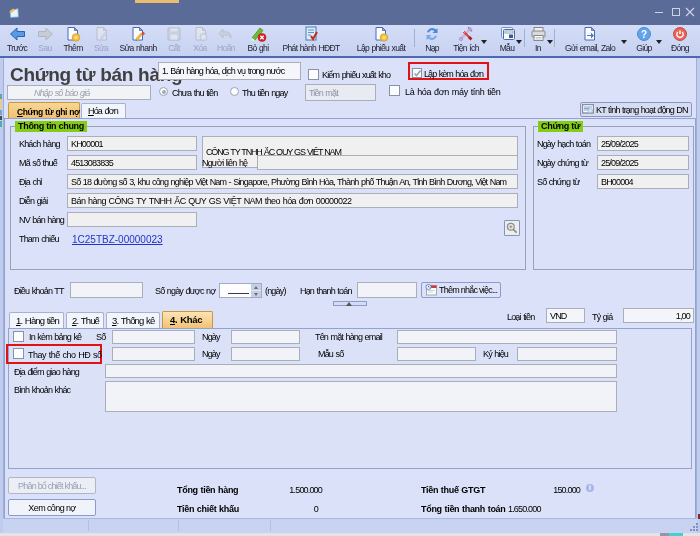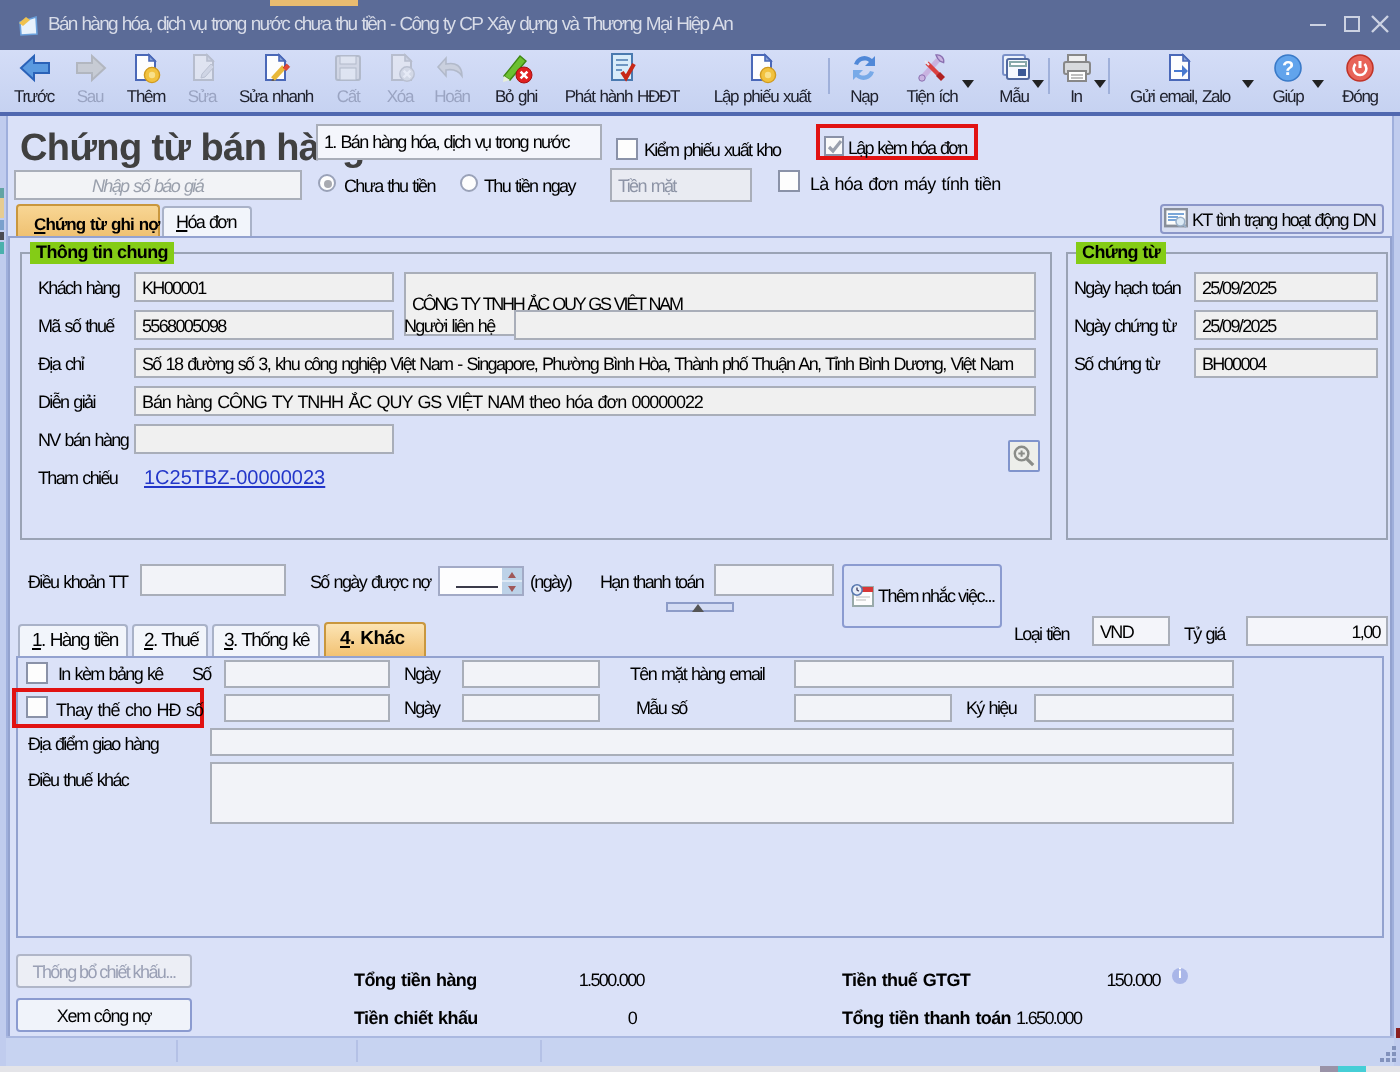--- a/index.html
+++ b/index.html
@@ -35,21 +35,20 @@
 <div class="abs" style="left:0;top:110px;width:2px;height:5px;background:#7aa0cc;"></div>
 <div class="abs" style="left:0;top:116px;width:2px;height:4px;background:#4a4a52;"></div>
 <div class="abs" style="left:0;top:121px;width:2px;height:6px;background:#4ab0ac;"></div>
 
 <div class="abs" style="left:0;top:0;width:700px;height:25px;background:#5b6b97;">
   <div class="abs" style="left:135px;top:0;width:44px;height:3px;background:#e9bc70;"></div>
   <svg class="abs" style="left:8px;top:7px;" width="12" height="12" viewBox="0 0 12 12">
     <polygon points="2,4 10,1.5 10.5,10 2.5,10.5" fill="#e8f2fc" stroke="#6aa0dc" stroke-width="0.8"></polygon>
     <polygon points="1.5,4.5 5,1.5 7,3 3.5,6" fill="#f0c24e"></polygon>
   </svg>
-  <div class="abs" style="left:24px;top:7px;font-size:9.5px;letter-spacing:-0.88px;word-spacing:0.75px;color:#d8dce8;white-space:nowrap;">Bán hàng hóa, dịch vụ trong nước chưa thu tiền - Công ty CP Xây dựng và Thương Mại Hiệp An</div>
   <div class="abs" style="left:655px;top:12px;width:8px;height:1.2px;background:#ccd2e2;"></div>
   <div class="abs" style="left:672px;top:8px;width:8px;height:8px;border:1px solid #ccd2e2;"></div>
   <svg class="abs" style="left:685px;top:7px;" width="10" height="10" viewBox="0 0 10 10">
       <path d="M1 1 L9 9 M9 1 L1 9" stroke="#ccd2e2" stroke-width="1.2"></path>
     </svg>
 </div>
 
 <div class="abs" style="left:0;top:25px;width:700px;height:31px;background:linear-gradient(#d4ddf7,#c6d2f1);"></div>
 <div class="abs" style="left:0;top:56px;width:700px;height:2px;background:#5068b0;"></div>
 
@@ -218,21 +217,21 @@
   </div>
 <div class="cb" style="left:308px;top:69px;"></div>
 <div class="lbl" style="left:322px;top:70px;">Kiểm phiếu xuất kho</div>
 <div class="redbox" style="left:408px;top:61.5px;width:81px;height:18.5px;border-width:2.5px;"></div>
 <div class="cb" style="left:412px;top:68px;width:10px;height:10px;background:#fafafa;"></div>
 <svg class="abs" style="left:413px;top:69px;" width="9" height="9" viewBox="0 0 9 9">
     <path d="M1.5 4.5 L3.5 6.5 L7.5 1.5" stroke="#9aa0ad" stroke-width="1.6" fill="none"></path>
   </svg>
 <div class="lbl" style="left:424px;top:69px;letter-spacing:-0.9px;">Lập kèm hóa đơn</div>
 
-<div class="inp" style="left:7px;top:85px;width:144px;height:15px;background:#f2f3f6;padding-left:38px;">
+<div class="inp" style="left:7px;top:85px;width:144px;height:15px;background:#f2f3f6;padding-left:26px;">
     <span style="font-style:italic;color:#9aa0ac;">Nhập số báo giá</span>
   </div>
 <div class="abs" style="left:159px;top:87px;width:9px;height:9px;border:1px solid #9aa2b8;border-radius:50%;background:#fdfdfd;"></div>
 <div class="abs" style="left:161.5px;top:89.5px;width:4px;height:4px;border-radius:50%;background:#a8aab0;"></div>
 <div class="lbl" style="left:172px;top:88px;">Chưa thu tiền</div>
 <div class="abs" style="left:230px;top:87px;width:9px;height:9px;border:1px solid #9aa2b8;border-radius:50%;background:#fdfdfd;"></div>
 <div class="lbl" style="left:242px;top:88px;">Thu tiền ngay</div>
 <div class="inp" style="left:305px;top:84px;width:71px;height:17px;background:#e9ebf2;color:#8d94a6;">Tiền mặt</div>
 <div class="cb" style="left:389px;top:85px;"></div>
 <div class="lbl" style="left:405px;top:87px;letter-spacing:-0.35px;">Là hóa đơn máy tính tiền</div>
@@ -255,21 +254,21 @@
 <div class="grp" style="left:10px;top:126px;width:516px;height:144px;"></div>
 <div class="grplbl" style="left:15px;top:121px;">Thông tin chung</div>
 
 <div class="lbl" style="left:19px;top:139px;">Khách hàng</div>
 <div class="inp" style="left:67px;top:136px;width:130px;height:15px;">KH00001</div>
 <div class="inp" style="left:202px;top:136px;width:316px;height:32px;">
     <span style="letter-spacing:-1.15px;">CÔNG TY TNHH ẮC QUY GS VIỆT NAM</span>
   </div>
 
 <div class="lbl" style="left:19px;top:158px;">Mã số thuế</div>
-<div class="inp" style="left:67px;top:155px;width:130px;height:15px;">5568005098</div>
+<div class="inp" style="left:67px;top:155px;width:130px;height:15px;">4513083835</div>
 <div class="lbl" style="left:202px;top:158px;">Người liên hệ</div>
 <div class="inp" style="left:257px;top:155px;width:261px;height:15px;"></div>
 
 <div class="lbl" style="left:19px;top:177px;">Địa chỉ</div>
 <div class="inp" style="left:67px;top:174px;width:451px;height:15px;">Số 18 đường số 3, khu công nghiệp Việt Nam - Singapore, Phường Bình Hòa, Thành phố Thuận An, Tỉnh Bình Dương, Việt Nam</div>
 
 <div class="lbl" style="left:19px;top:196px;">Diễn giải</div>
 <div class="inp" style="left:67px;top:193px;width:451px;height:15px;">
     <span style="letter-spacing:-0.55px;">Bán hàng CÔNG TY TNHH ẮC QUY GS VIỆT NAM theo hóa đơn 00000022</span>
   </div>
@@ -301,21 +300,21 @@
 <div class="lbl" style="left:155px;top:286px;">Số ngày được nợ</div>
 <div class="abs" style="left:219px;top:283px;width:43px;height:15px;background:#fdfdfe;border:1px solid #a2aac6;"></div>
 <div class="abs" style="left:228px;top:293px;width:21px;height:1px;background:#3a3a4a;"></div>
 <div class="abs" style="left:251px;top:284px;width:10px;height:13px;background:#bdd2e8;"></div>
 <div class="abs" style="left:251px;top:290px;width:10px;height:1px;background:#dce8f4;"></div>
 <div class="caret" style="left:254px;top:286px;border-left-width:2.5px;border-right-width:2.5px;border-top:3px solid #a05858;transform:rotate(180deg);"></div>
 <div class="caret" style="left:254px;top:293px;border-left-width:2.5px;border-right-width:2.5px;border-top:3px solid #a05858;"></div>
 <div class="lbl" style="left:265px;top:286px;">(ngày)</div>
 <div class="lbl" style="left:300px;top:286px;">Hạn thanh toán</div>
 <div class="inp" style="left:357px;top:282px;width:60px;height:16px;background:#f2f3f8;"></div>
-<div class="abs" style="left:421px;top:282px;width:80px;height:32px;background:#dce3f8;border:1px solid #8b9bd0;border-radius:2px;display:flex;align-items:center;">
+<div class="abs" style="left:421px;top:282px;width:80px;height:16px;background:#dce3f8;border:1px solid #8b9bd0;border-radius:2px;display:flex;align-items:center;">
   <svg style="margin:0 2px 0 3px;" width="12" height="12" viewBox="0 0 12 12">
       <rect x="1.5" y="1.5" width="10" height="9.5" fill="#fdfdfd" stroke="#9aa"></rect>
       <rect x="6" y="1.5" width="5.5" height="2.5" fill="#d83838"></rect>
       <circle cx="3.5" cy="3" r="2.6" fill="#e8eef8" stroke="#5878b0" stroke-width="0.8"></circle>
       <path d="M3.5 1.8 L3.5 3 L4.4 3.6" stroke="#446" stroke-width="0.7" fill="none"></path>
       <path d="M3 6.5 H10 M3 8 H8" stroke="#bbb" stroke-width="0.6"></path>
     </svg>
   <span style="font-size:9px;letter-spacing:-0.75px;">Thêm nhắc việc...</span>
 </div>
 
@@ -353,24 +352,24 @@
 <div class="inp" style="left:112px;top:347px;width:83px;height:14px;background:#f2f3f8;"></div>
 <div class="lbl" style="left:202px;top:349px;">Ngày</div>
 <div class="inp" style="left:231px;top:347px;width:69px;height:14px;background:#f2f3f8;"></div>
 <div class="lbl" style="left:318px;top:349px;">Mẫu số</div>
 <div class="inp" style="left:397px;top:347px;width:79px;height:14px;background:#f2f3f8;"></div>
 <div class="lbl" style="left:483px;top:349px;">Ký hiệu</div>
 <div class="inp" style="left:517px;top:347px;width:100px;height:14px;background:#f2f3f8;"></div>
 
 <div class="lbl" style="left:14px;top:367px;">Địa điểm giao hàng</div>
 <div class="inp" style="left:105px;top:364px;width:512px;height:14px;background:#f2f3f8;"></div>
-<div class="lbl" style="left:14px;top:385px;">Điều thuế khác</div>
+<div class="lbl" style="left:14px;top:385px;">Bình khoản khác</div>
 <div class="abs" style="left:105px;top:381px;width:512px;height:31px;background:#f2f3f8;border:1px solid #a9aeb9;"></div>
 
-<div class="abs" style="left:8px;top:477px;width:88px;height:17px;background:#eceef5;border:1px solid #b0b6c8;border-radius:2px;font-size:9px;letter-spacing:-0.8px;white-space:nowrap;color:#9aa0b5;display:flex;align-items:center;justify-content:center;">Thống bổ chiết khấu...</div>
+<div class="abs" style="left:8px;top:477px;width:88px;height:17px;background:#eceef5;border:1px solid #b0b6c8;border-radius:2px;font-size:9px;letter-spacing:-0.8px;white-space:nowrap;color:#9aa0b5;display:flex;align-items:center;justify-content:center;">Phân bổ chiết khấu...</div>
 <div class="abs" style="left:8px;top:499px;width:88px;height:17px;background:#f0f3fa;border:1px solid #8b9bd0;border-radius:2px;font-size:9px;letter-spacing:-0.6px;white-space:nowrap;color:#000;display:flex;align-items:center;justify-content:center;">Xem công nợ</div>
 
 <div class="blbl" style="left:177px;top:485px;">Tổng tiền hàng</div>
 <div class="lbl" style="left:250px;top:485px;width:72px;text-align:right;">1.500.000</div>
 <div class="blbl" style="left:177px;top:504px;">Tiền chiết khấu</div>
 <div class="lbl" style="left:250px;top:504px;width:68px;text-align:right;">0</div>
 <div class="blbl" style="left:421px;top:485px;">Tiền thuế GTGT</div>
 <div class="lbl" style="left:508px;top:485px;width:72px;text-align:right;">150.000</div>
 <div class="abs" style="left:586px;top:484px;width:8px;height:8px;border-radius:50%;background:#a9b6e8;color:#fff;font-size:7px;text-align:center;line-height:8px;font-weight:bold;">i</div>
 <div class="blbl" style="left:421px;top:504px;">Tổng tiền thanh toán</div>

